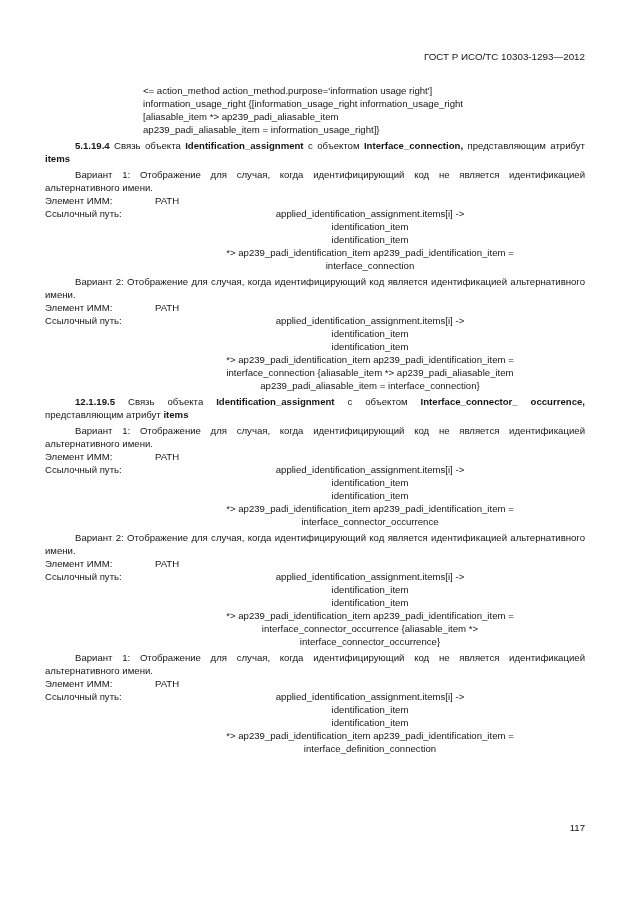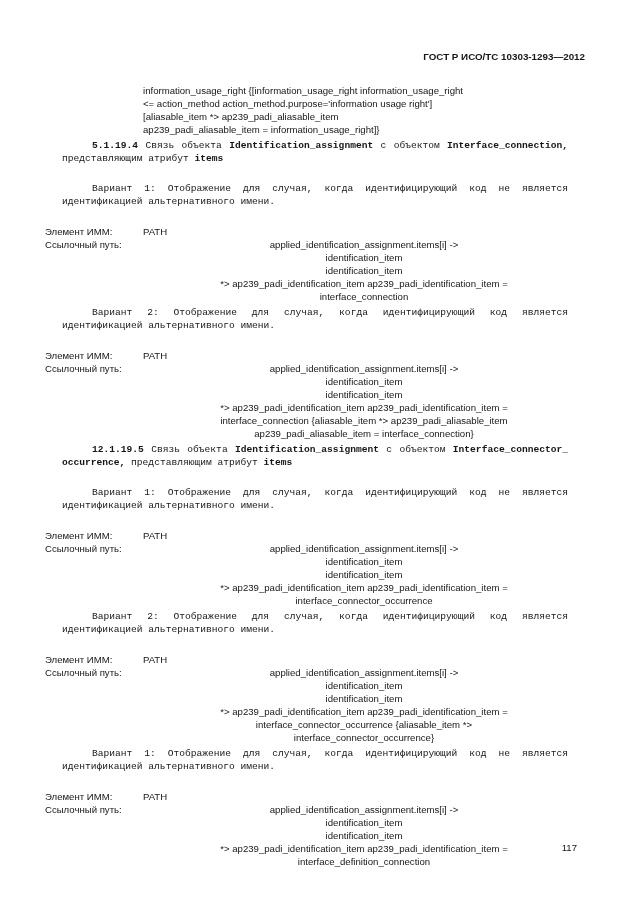--- a/index.html
+++ b/index.html
@@ -14,63 +14,61 @@
     line-height: 13px;
     color: #161616;
     overflow: hidden;
   }
   .doc-header {
     position: absolute;
     top: 50px;
     left: 45px;
     width: 540px;
     text-align: right;
-    font-weight: 700;
+    font-weight: 400;
     font-size: 9.8px;
   }
   .doc-content {
     position: absolute;
     top: 84px;
     left: 45px;
     width: 540px;
   }
   .code-block { margin-left: 98px; }
   .code-line { white-space: nowrap; }
   .para {
-    margin: 17px;
+    margin: 0;
     text-indent: 30px;
     text-align: justify;
-    font-family: Liberation Mono, monospace;
   }
   .heading { margin-top: 3px; }
   .variant { margin-top: 3px; }
   .b { font-weight: 700; }
   .kv-row { display: flex; align-items: flex-start; }
   .kv-label { flex: 0 0 98px; width: 98px; }
-  .kv-value { flex: 1 1 auto; }
+  .kv-value { flex: 1 1 auto; margin-left: 12px; }
   .path-line { white-space: nowrap; text-align: center; }
   .page-number {
     position: absolute;
     top: 821px;
-    left: 37px;
+    left: 45px;
     width: 540px;
     text-align: right;
-    margin-top: 20px;
   }
 </style>
 </head>
 <body>
 
 <div class="page">
   <div class="doc-header">ГОСТ Р ИСО/ТС 10303-1293—2012</div>
 
   <div class="doc-content">
       <div class="code-block">
+        <div class="code-line">&lt;= action_method action_method.purpose='information usage right']</div>
         <div class="code-line">information_usage_right {[information_usage_right information_usage_right</div>
-        <div class="code-line">&lt;= action_method action_method.purpose='information usage right']</div>
         <div class="code-line">[aliasable_item *&gt; ap239_padi_aliasable_item</div>
         <div class="code-line">ap239_padi_aliasable_item = information_usage_right]}</div>
       </div>
       <p class="para heading"><span class="b">5.1.19.4 </span><span class="r">Связь объекта </span><span class="b">Identification_assignment</span><span class="r"> с объектом </span><span class="b">Interface_connection,</span><span class="r"> представляющим атрибут </span><span class="b">items</span></p>
       <p class="para variant">Вариант 1: Отображение для случая, когда идентифицирующий код не является идентификацией альтернативного имени.</p>
       <div class="kv-row">
         <span class="kv-label">Элемент ИММ:</span>
         <span class="kv-value">PATH</span>
       </div>
       <div class="kv-row">

